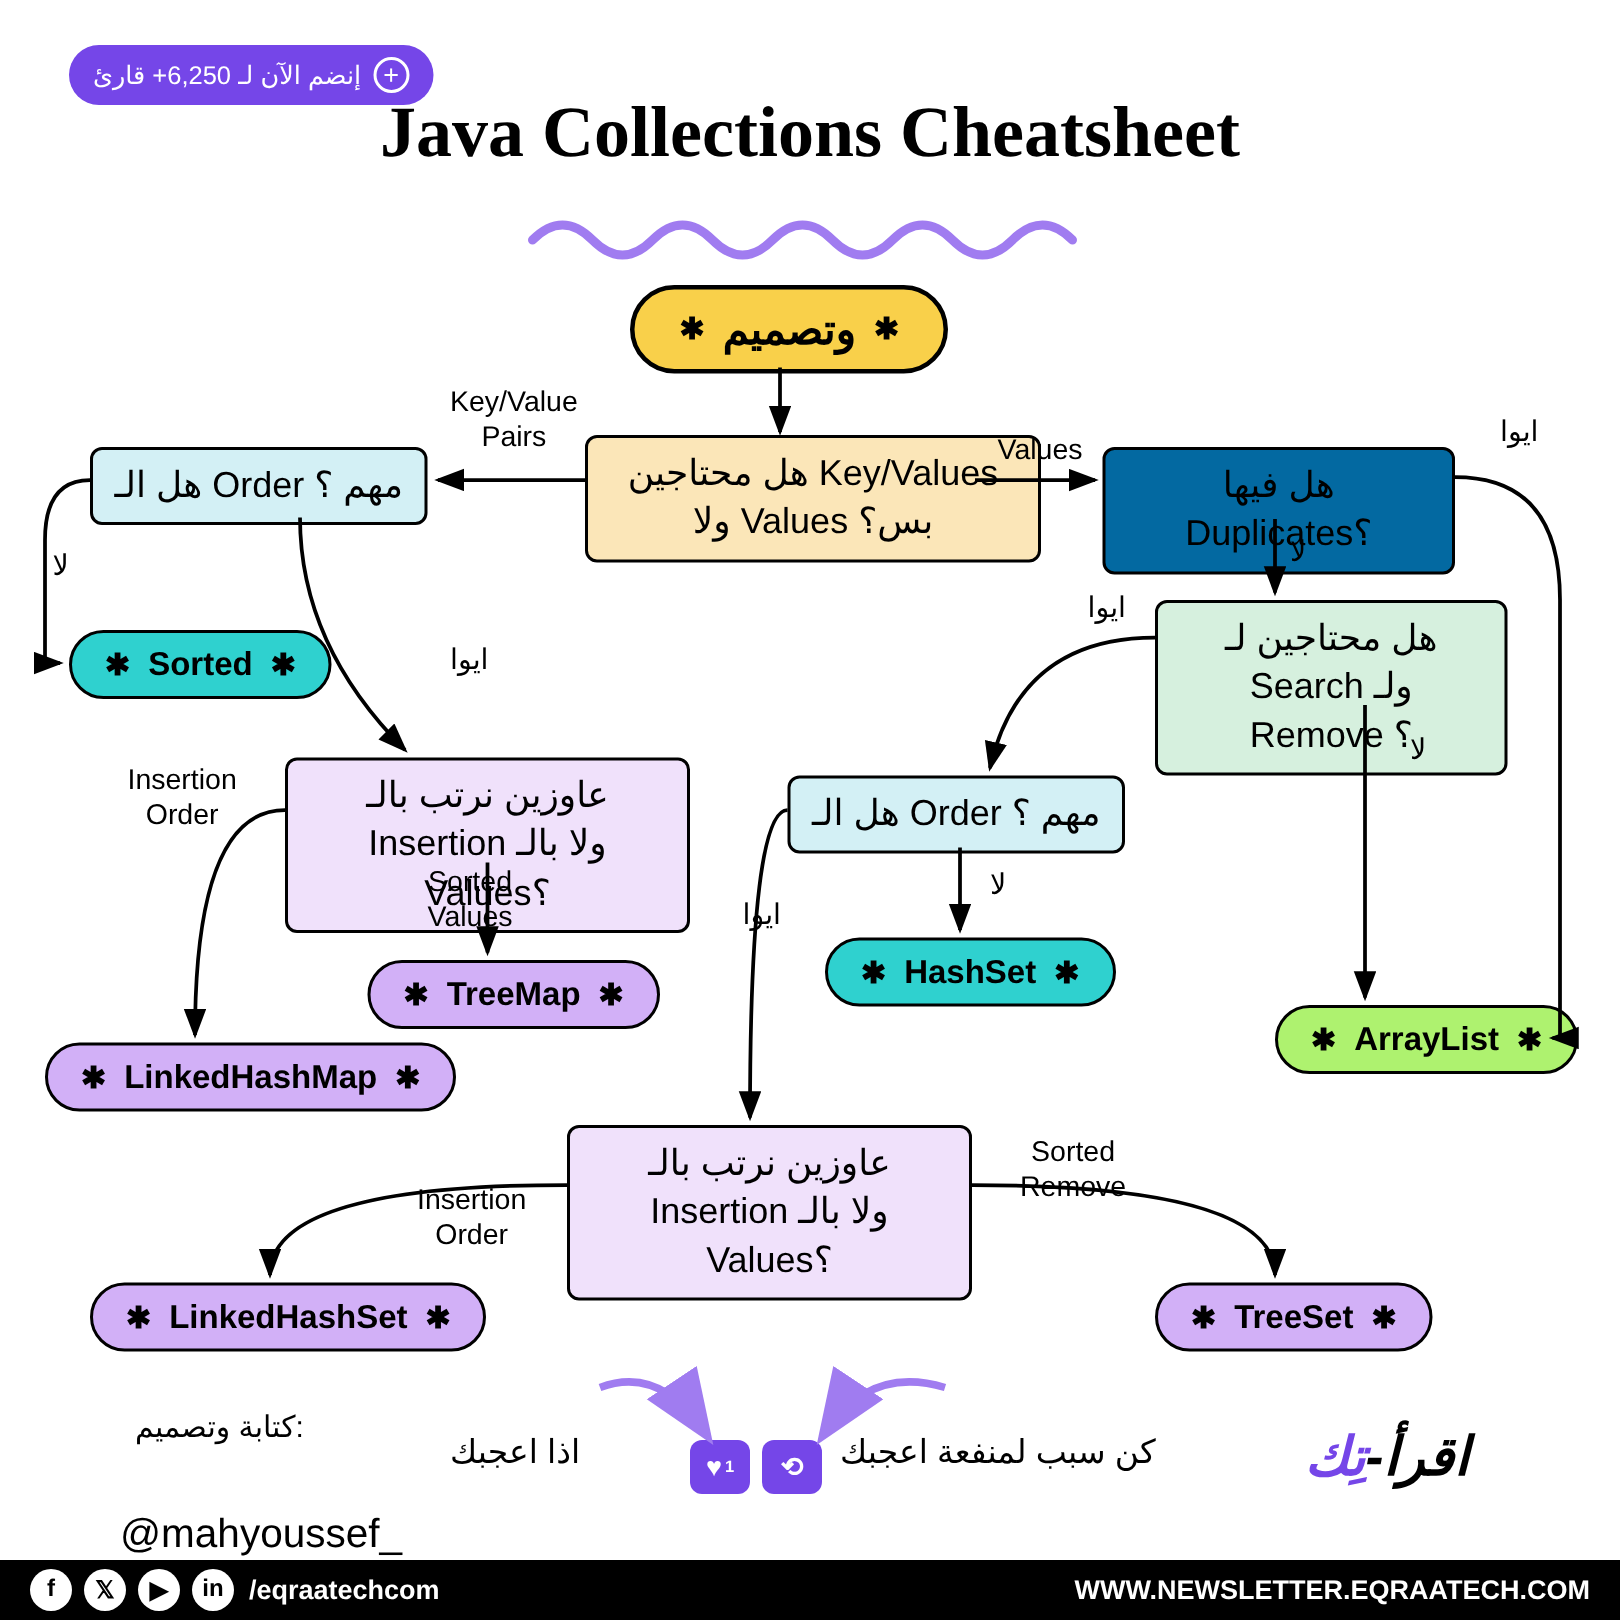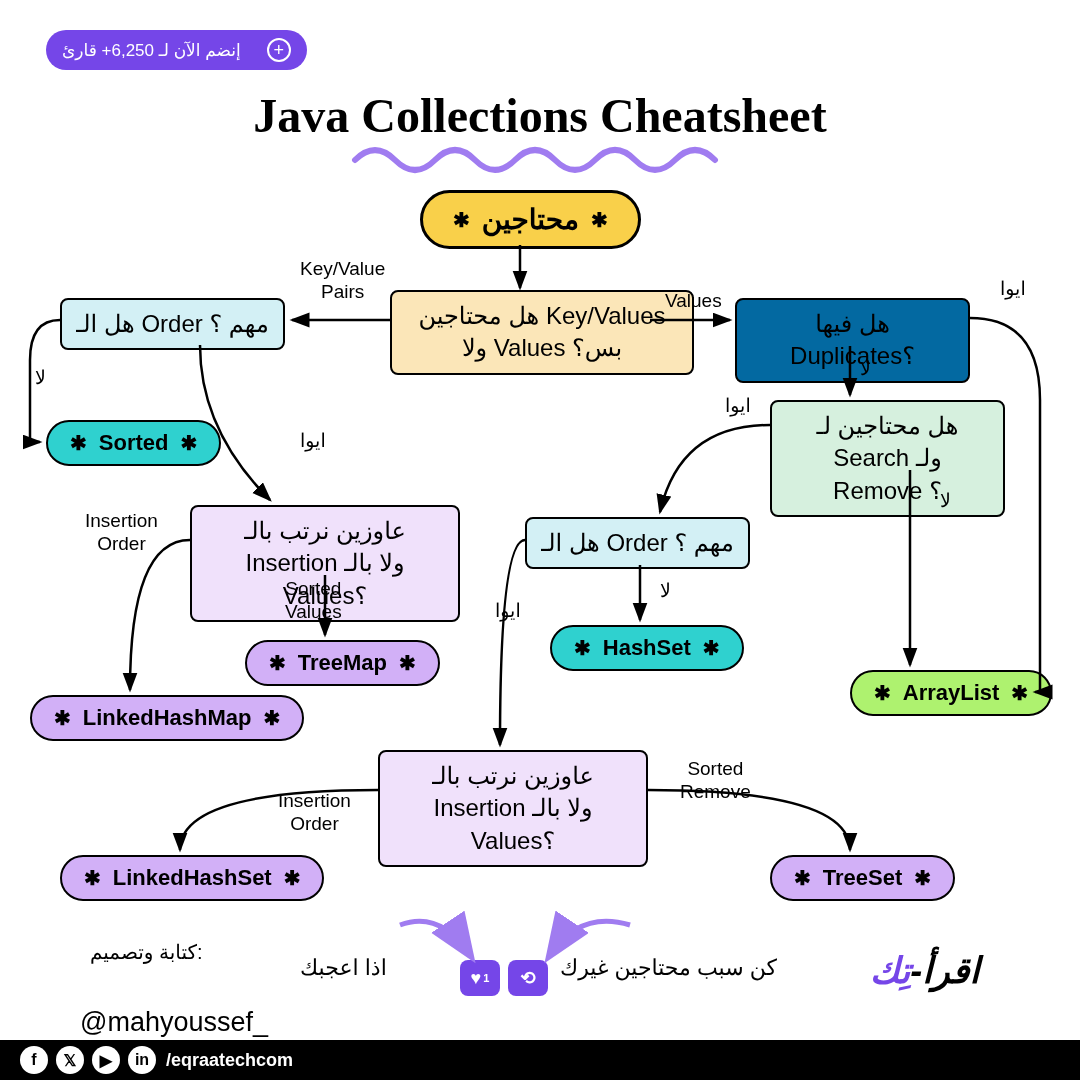--- a/index.html
+++ b/index.html
@@ -1,49 +1,49 @@
 <!DOCTYPE html>
 <html><head>
 <meta charset="utf-8">
 <style>
 *{margin:0;padding:0;box-sizing:border-box}
 body{font-family:Georgia,'Comic Sans MS',cursive,sans-serif;background:#fff;width:1080px;height:1080px;position:relative;overflow:hidden}
 .pill{position:absolute;border:2px solid #000;border-radius:999px;display:flex;align-items:center;justify-content:center;gap:12px;font-weight:700;font-size:22px;padding:8px 22px}
 .box{position:absolute;border:2px solid #000;border-radius:8px;display:flex;align-items:center;justify-content:center;text-align:center;font-size:24px;padding:8px 14px;line-height:1.35}
 .label{position:absolute;font-size:19px;text-align:center;line-height:1.2}
 .ast{font-size:20px}
-.badge{position:absolute;background:#7546e8;color:#fff;border-radius:999px;padding:8px 16px;font-size:17px;display:flex;align-items:center;gap:26px;font-weight:500}
+.badge{position:absolute;background:#7546e8;color:#fff;border-radius:999px;padding:8px 16px;font-size:17px;display:flex;align-items:center;gap:8px;font-weight:500}
 .plus{width:24px;height:24px;border:2px solid #fff;border-radius:50%;display:flex;align-items:center;justify-content:center;font-size:18px;line-height:1}
 .title{position:absolute;font-size:48px;font-weight:700;width:100%;text-align:center;font-family:Georgia,serif}
 .footer{position:absolute;bottom:0;left:0;right:0;height:40px;background:#000;color:#fff;display:flex;align-items:center;padding:0 20px;font-weight:700;font-size:18px;justify-content:space-between}
 .social{display:flex;gap:8px}
 .soc{width:28px;height:28px;border-radius:50%;background:#fff;color:#000;display:flex;align-items:center;justify-content:center;font-size:16px;font-weight:900}
 .icon-group{position:absolute;display:flex;gap:8px}
 .ibox{width:40px;height:36px;border-radius:8px;background:#7546e8;color:#fff;display:flex;align-items:center;justify-content:center;font-size:18px;font-weight:700}
 .logo{position:absolute;font-size:36px;font-weight:700;font-style:italic}
 svg.arrows{position:absolute;top:0;left:0;width:1080px;height:1080px;pointer-events:none}
 .squiggle{position:absolute}
 </style>
 </head>
 <body>
 
 <div class="badge" style="top:30px;left:46px">
   <span>إنضم الآن لـ 6,250+ قارئ</span>
   <span class="plus">+</span>
 </div>
 
-<div class="title" style="top:88px">Java Collections Cheatsheet</div>
+<div class="title" style="top:61px">Java Collections Cheatsheet</div>
 
 <svg class="squiggle" style="top:135px;left:350px" width="380" height="40">
     <path d="M5 25 Q 25 5 45 25 T 85 25 T 125 25 T 165 25 T 205 25 T 245 25 T 285 25 T 325 25 T 365 25" stroke="#a07cf0" stroke-width="6" fill="none" stroke-linecap="round"></path>
   </svg>
 
 <div class="pill" style="top:190px;left:420px;background:#f9d04a;border-width:3px;font-size:28px;padding:10px 30px">
   <span class="ast">✱</span>
-  <span>محتاجين</span>
+  <span>وتصميم</span>
   <span class="ast">✱</span>
 </div>
 
 <div class="box" style="top:290px;left:390px;width:304px;background:#fbe6b8">هل محتاجين Key/Values ولا Values بس؟</div>
 
 <div class="box" style="top:298px;left:735px;width:235px;background:#0369a1">هل فيها Duplicates؟</div>
 
 <div class="box" style="top:298px;left:60px;width:225px;background:#d3f0f5">هل الـ Order مهم ؟</div>
 
 <div class="box" style="top:400px;left:770px;width:235px;background:#d6f0de">هل محتاجين لـ Search ولـ Remove ؟</div>
@@ -112,21 +112,21 @@
 <div class="label" style="top:578px;left:285px;white-space:pre">Sorted
 Values</div>
 <div class="label" style="top:790px;left:278px;white-space:pre">Insertion
 Order</div>
 <div class="label" style="top:758px;left:680px;white-space:pre">Sorted
 Remove</div>
 
 <div class="label" style="top:940px;left:90px;font-size:20px">كتابة وتصميم:</div>
 <div class="label" style="top:1006px;left:80px;font-size:27px">@mahyoussef_</div>
 <div class="label" style="top:955px;left:300px;font-size:22px">اذا اعجبك</div>
-<div class="label" style="top:955px;left:560px;font-size:22px">كن سبب محتاجين غيرك</div>
+<div class="label" style="top:955px;left:560px;font-size:22px">كن سبب لمنفعة اعجبك</div>
 
 <div class="icon-group" style="top:960px;left:460px">
   <div class="ibox">♥<span style="font-size:11px;margin-left:2px">1</span></div>
   <div class="ibox">⟲</div>
 </div>
 
 <div class="logo" style="top:950px;left:870px">
   <span style="color:#000">اقرأ-</span><span style="color:#7546e8">تِك</span>
 </div>
 
@@ -177,13 +177,14 @@
 <div class="footer">
   <div style="display:flex;align-items:center;gap:10px">
     <div class="social">
       <div class="soc">f</div>
       <div class="soc">𝕏</div>
       <div class="soc">▶</div>
       <div class="soc">in</div>
     </div>
     <span>/eqraatechcom</span>
   </div>
+  <span>WWW.NEWSLETTER.EQRAATECH.COM</span>
 </div>
 
 </body></html>

